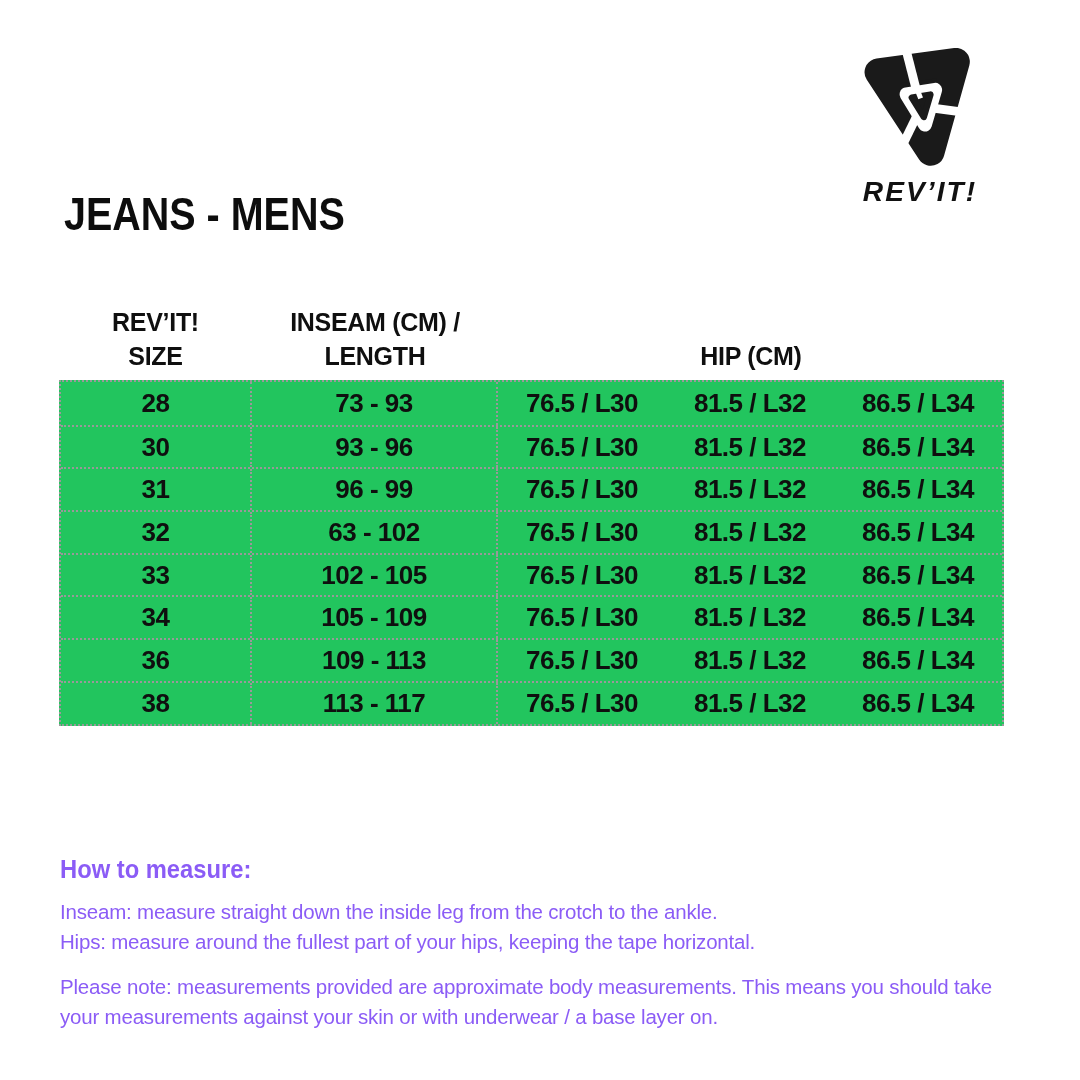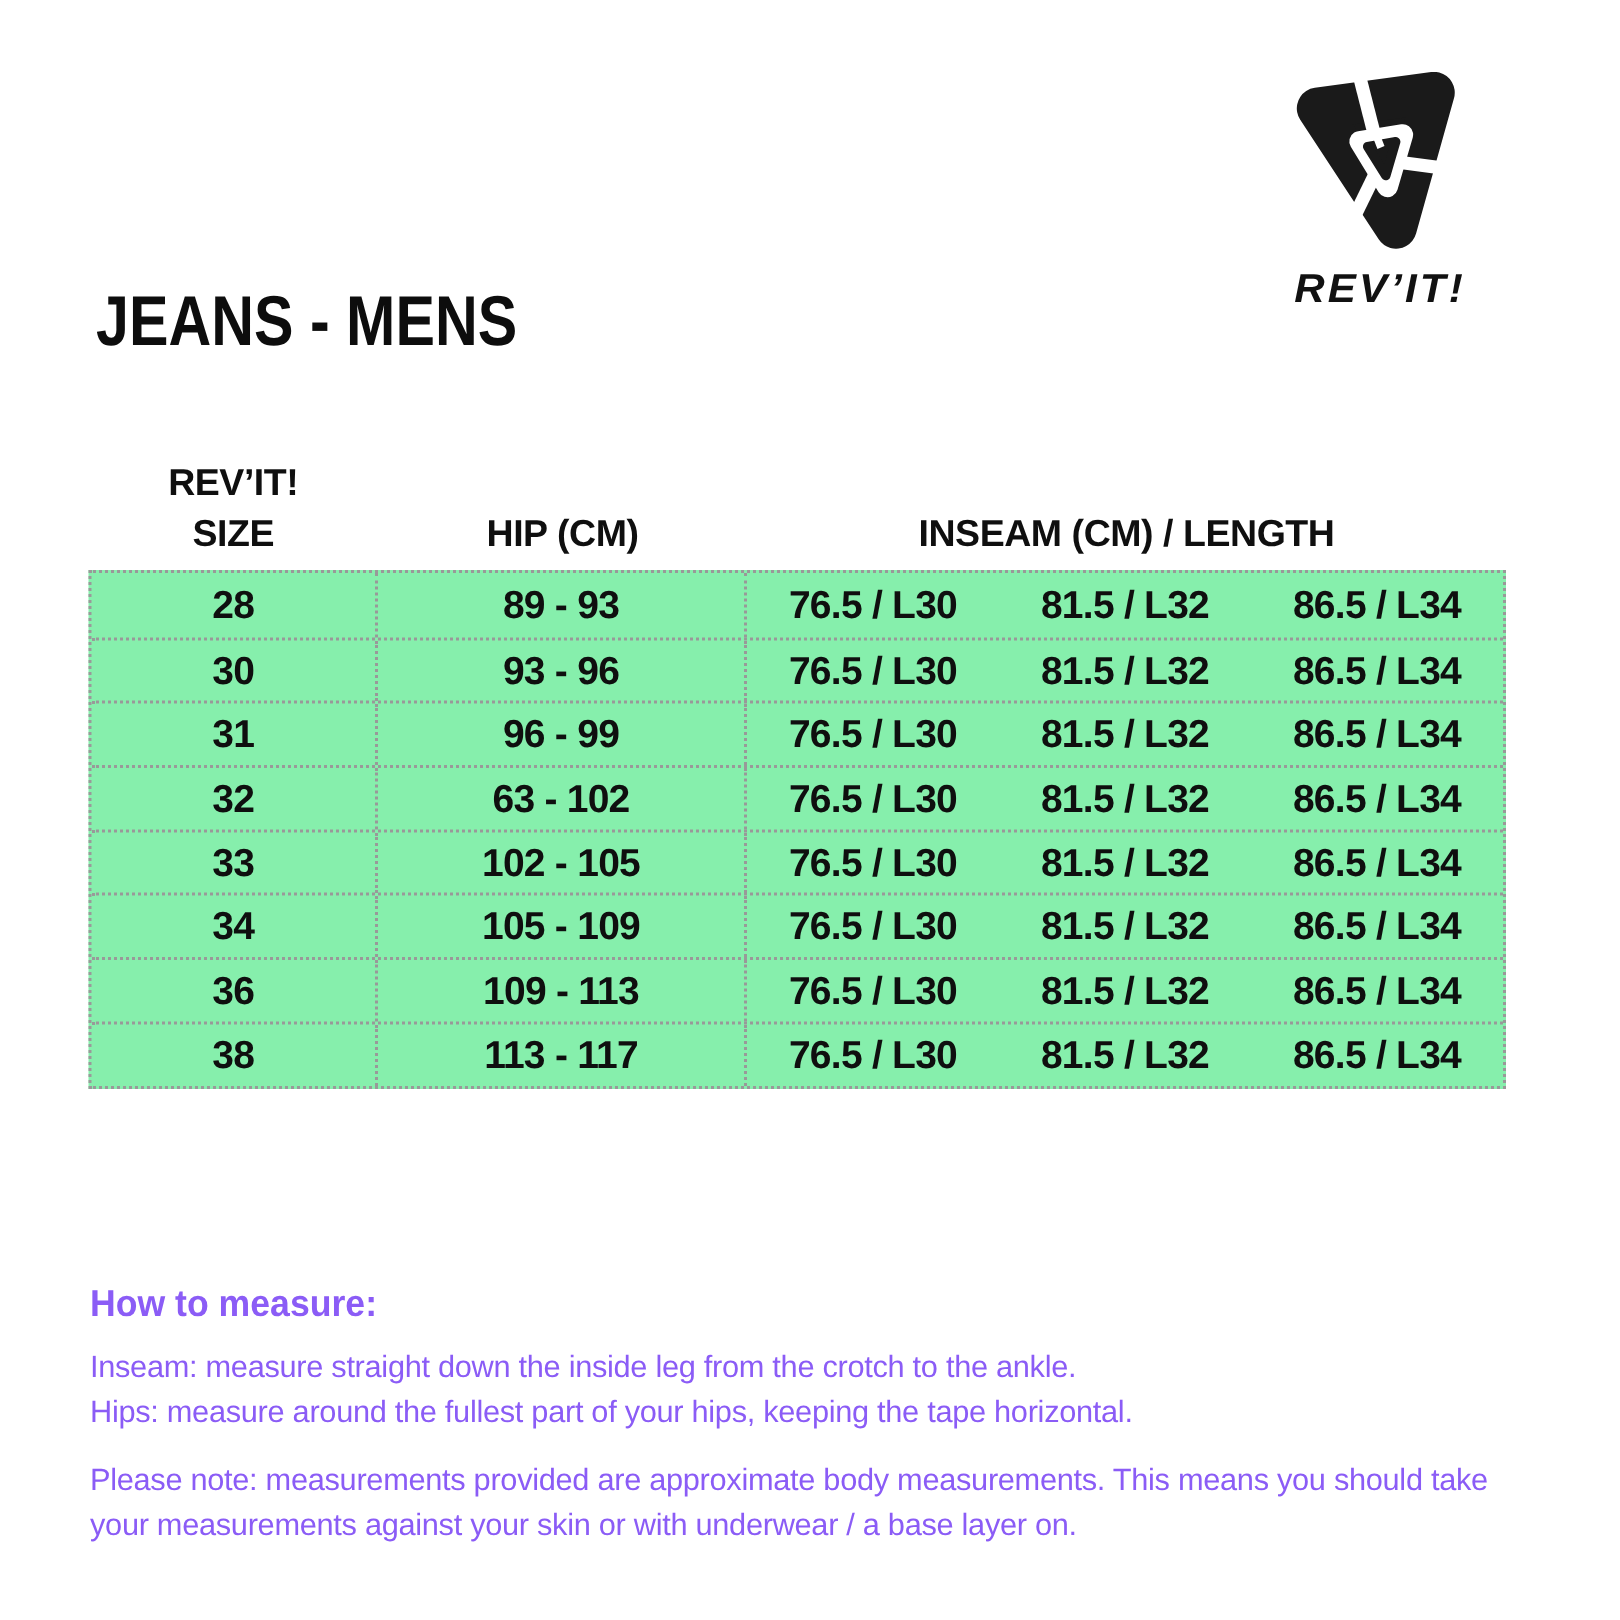--- a/index.html
+++ b/index.html
@@ -58,21 +58,21 @@
     display: grid;
     grid-template-columns: 193px 246px 1fr;
     align-items: end;
     height: 82px;
     font-weight: bold;
     font-size: 25px;
     text-align: center;
     letter-spacing: -0.3px;
   }
   .th { padding-bottom: 7px; line-height: 1.36; }
-  .tbody { border: 2px dotted #999999; background: #86efac; }
+  .tbody { border: 2px dotted #999999; background: #22c55e; }
   .tr {
     display: grid;
     grid-template-columns: 191px 246px 1fr;
     height: 42.7px;
   }
   .tr + .tr { border-top: 2px dotted #999999; }
   .td {
     display: flex;
     align-items: center;
     justify-content: center;
@@ -144,28 +144,28 @@
   </div>
 
   <h1 class="title">JEANS - MENS</h1>
 
   <div class="size-table">
     <div class="thead">
       <div class="th">
         <span>REV’IT!</span><br>
         <span>SIZE</span>
       </div>
+      <div class="th">INSEAM (CM) / LENGTH</div>
       <div class="th">HIP (CM)</div>
-      <div class="th">INSEAM (CM) / LENGTH</div>
     </div>
 
     <div class="tbody">
       <div class="tr">
         <div class="td td-size">28</div>
-        <div class="td td-hip">89 - 93</div>
+        <div class="td td-hip">73 - 93</div>
         <div class="td td-inseam">
           <span>76.5 / L30</span>
           <span>81.5 / L32</span>
           <span>86.5 / L34</span>
         </div>
       </div>
       <div class="tr">
         <div class="td td-size">30</div>
         <div class="td td-hip">93 - 96</div>
         <div class="td td-inseam">

